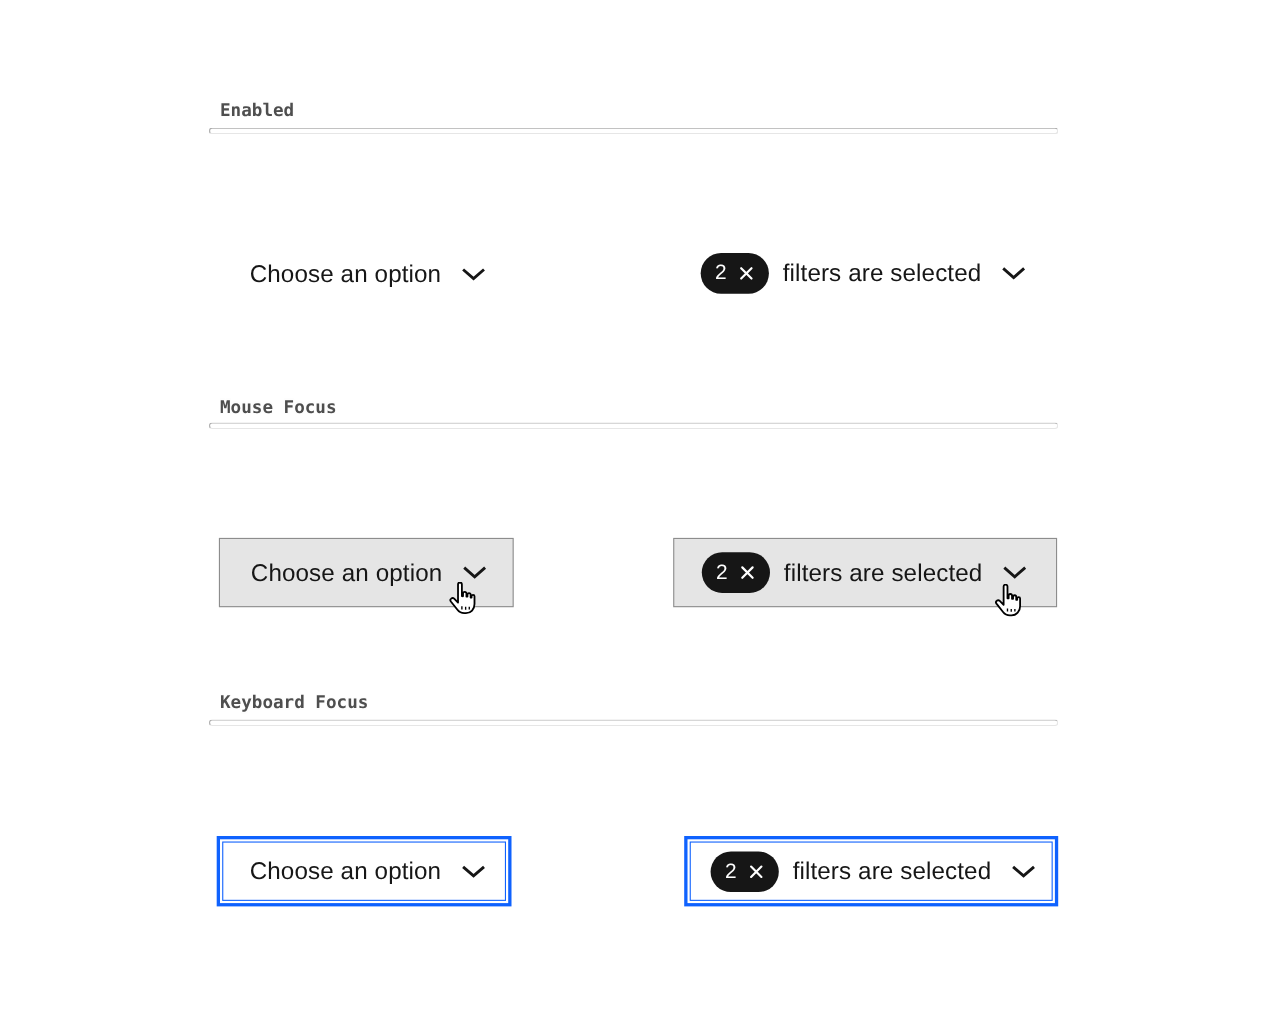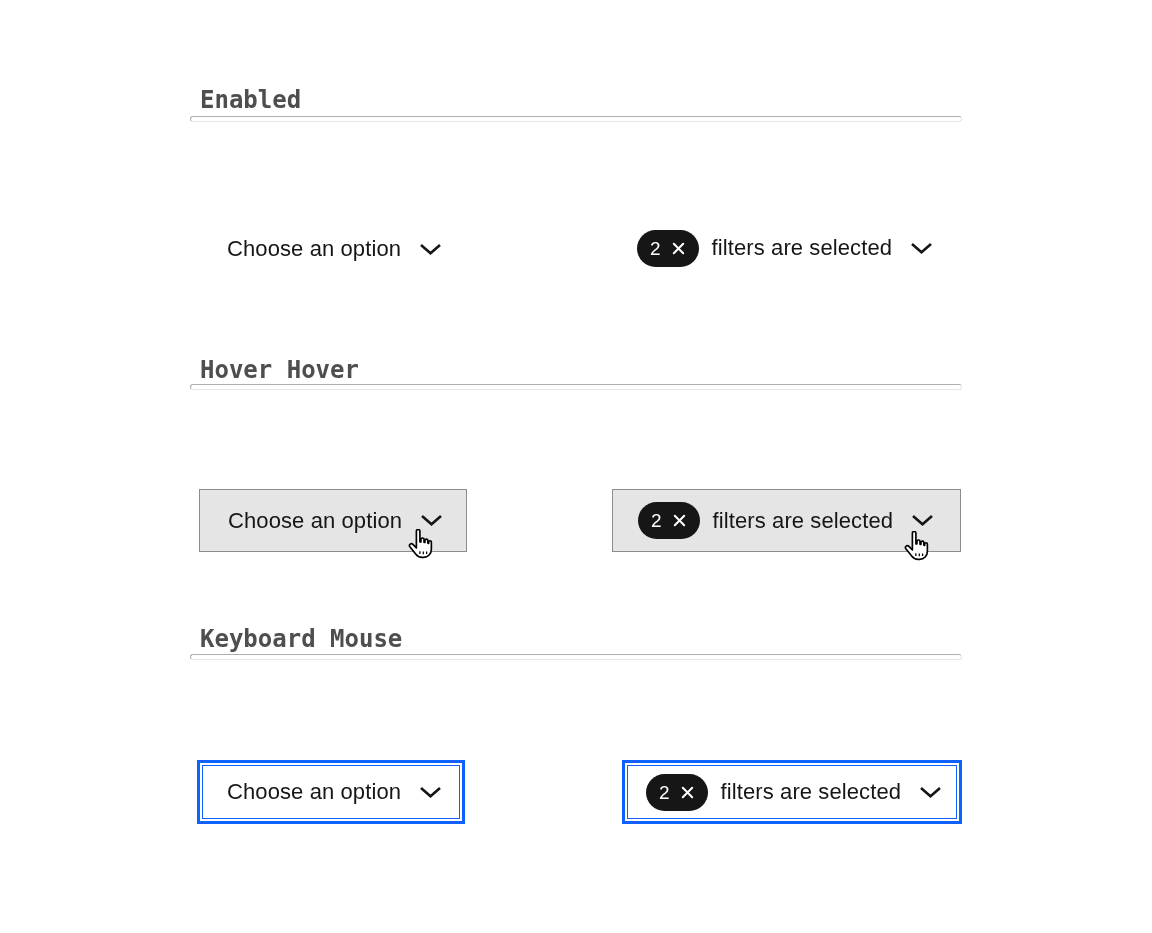--- a/index.html
+++ b/index.html
@@ -5,21 +5,21 @@
   html,body{margin:0;padding:0;}
   body{
     width:1152px;height:933px;position:relative;overflow:hidden;
     background:#ffffff;
     font-family:"Liberation Sans", sans-serif;
   }
   
   .sec-title{
     position:absolute;
     font-family:"DejaVu Sans Mono", monospace;
-    font-weight:700;font-size:24px;line-height:22px;
+    font-weight:700;font-size:16px;line-height:22px;
     color:#4e4e4e;white-space:pre;
     text-shadow:-1px -1px 0 #fdfdfd,1px -1px 0 #fdfdfd,-1px 1px 0 #fdfdfd,1px 1px 0 #fdfdfd;
   }
   
   .rule{
     position:absolute;left:190px;width:770px;height:4px;
     border:1px solid #aeaeae;
     border-bottom-color:#e6e6e6;border-right-color:#e6e6e6;
     border-radius:3px;background:transparent;box-sizing:content-box;
   }
@@ -69,21 +69,21 @@
         <path d="M2.8 2.8 L12.2 12.2 M12.2 2.8 L2.8 12.2" stroke="#ffffff" stroke-width="2" stroke-linecap="round" fill="none"></path>
       </svg>
     </button>
   </span>
   <span class="combo-label">filters are selected</span>
   <svg class="chev" width="23" height="13" viewBox="0 0 23 13">
     <path d="M2 2 L11.5 10.3 L21 2" fill="none" stroke="#161616" stroke-width="2.6"></path>
   </svg>
 </div>
 
-<div class="sec-title" style="left:200px;top:359px;">Hover Hover</div>
+<div class="sec-title" style="left:200px;top:359px;">Mouse Focus</div>
 <div class="rule" style="top:384px;"></div>
 
 <div class="hover-box" style="left:199px;top:489px;width:268px;height:63px;padding-left:28px;">
   <span class="combo-label">Choose an option</span>
   <svg class="chev" width="23" height="13" viewBox="0 0 23 13">
     <path d="M2 2 L11.5 10.3 L21 2" fill="none" stroke="#161616" stroke-width="2.6"></path>
   </svg>
 </div>
 
 <div class="hover-box" style="left:612px;top:489px;width:349px;height:63px;padding-left:25px;">
@@ -104,21 +104,21 @@
 <svg class="cursor" style="left:406px;top:529px;" width="28" height="31" viewBox="0 0 26 30">
   <path d="M9.5 2.2 C9.5 1.2 10.3 0.5 11.2 0.5 C12.1 0.5 12.9 1.2 12.9 2.2 L12.9 12.5 L13.9 12.6 L13.9 10.2 C13.9 9.3 14.6 8.7 15.4 8.7 C16.2 8.7 16.9 9.3 16.9 10.2 L16.9 12.9 L17.8 13 L17.8 11.2 C17.8 10.4 18.5 9.8 19.2 9.8 C20 9.8 20.6 10.4 20.6 11.2 L20.6 13.8 L21.4 13.9 L21.4 12.7 C21.4 12 22 11.4 22.7 11.4 C23.4 11.4 24 12 24 12.7 L24 19.5 C24 24 20.8 27.5 16.5 27.5 L15 27.5 C12.5 27.5 10.5 26.5 9 24.5 L3.2 17.2 C2.6 16.4 2.7 15.3 3.5 14.7 C4.3 14 5.4 14.1 6.1 14.8 L9.5 18.2 Z" fill="#ffffff" stroke="#000000" stroke-width="1.6" stroke-linejoin="round"></path>
   <path d="M12.9 21.5 L12.9 24.2 M16.2 21.8 L16.2 24.4 M19.4 21.8 L19.4 24.2" stroke="#000000" stroke-width="1.2" fill="none"></path>
 </svg>
 
 <svg class="cursor" style="left:902px;top:531px;" width="28" height="31" viewBox="0 0 26 30">
   <path d="M9.5 2.2 C9.5 1.2 10.3 0.5 11.2 0.5 C12.1 0.5 12.9 1.2 12.9 2.2 L12.9 12.5 L13.9 12.6 L13.9 10.2 C13.9 9.3 14.6 8.7 15.4 8.7 C16.2 8.7 16.9 9.3 16.9 10.2 L16.9 12.9 L17.8 13 L17.8 11.2 C17.8 10.4 18.5 9.8 19.2 9.8 C20 9.8 20.6 10.4 20.6 11.2 L20.6 13.8 L21.4 13.9 L21.4 12.7 C21.4 12 22 11.4 22.7 11.4 C23.4 11.4 24 12 24 12.7 L24 19.5 C24 24 20.8 27.5 16.5 27.5 L15 27.5 C12.5 27.5 10.5 26.5 9 24.5 L3.2 17.2 C2.6 16.4 2.7 15.3 3.5 14.7 C4.3 14 5.4 14.1 6.1 14.8 L9.5 18.2 Z" fill="#ffffff" stroke="#000000" stroke-width="1.6" stroke-linejoin="round"></path>
   <path d="M12.9 21.5 L12.9 24.2 M16.2 21.8 L16.2 24.4 M19.4 21.8 L19.4 24.2" stroke="#000000" stroke-width="1.2" fill="none"></path>
 </svg>
 
-<div class="sec-title" style="left:200px;top:628px;">Keyboard Mouse</div>
+<div class="sec-title" style="left:200px;top:628px;">Keyboard Focus</div>
 <div class="rule" style="top:654px;"></div>
 
 <div class="focus-outer" style="left:197px;top:760px;width:268px;height:64px;">
   <div class="focus-inner" style="padding-left:24px;">
     <span class="combo-label">Choose an option</span>
     <svg class="chev" width="23" height="13" viewBox="0 0 23 13">
       <path d="M2 2 L11.5 10.3 L21 2" fill="none" stroke="#161616" stroke-width="2.6"></path>
     </svg>
   </div>
 </div>

